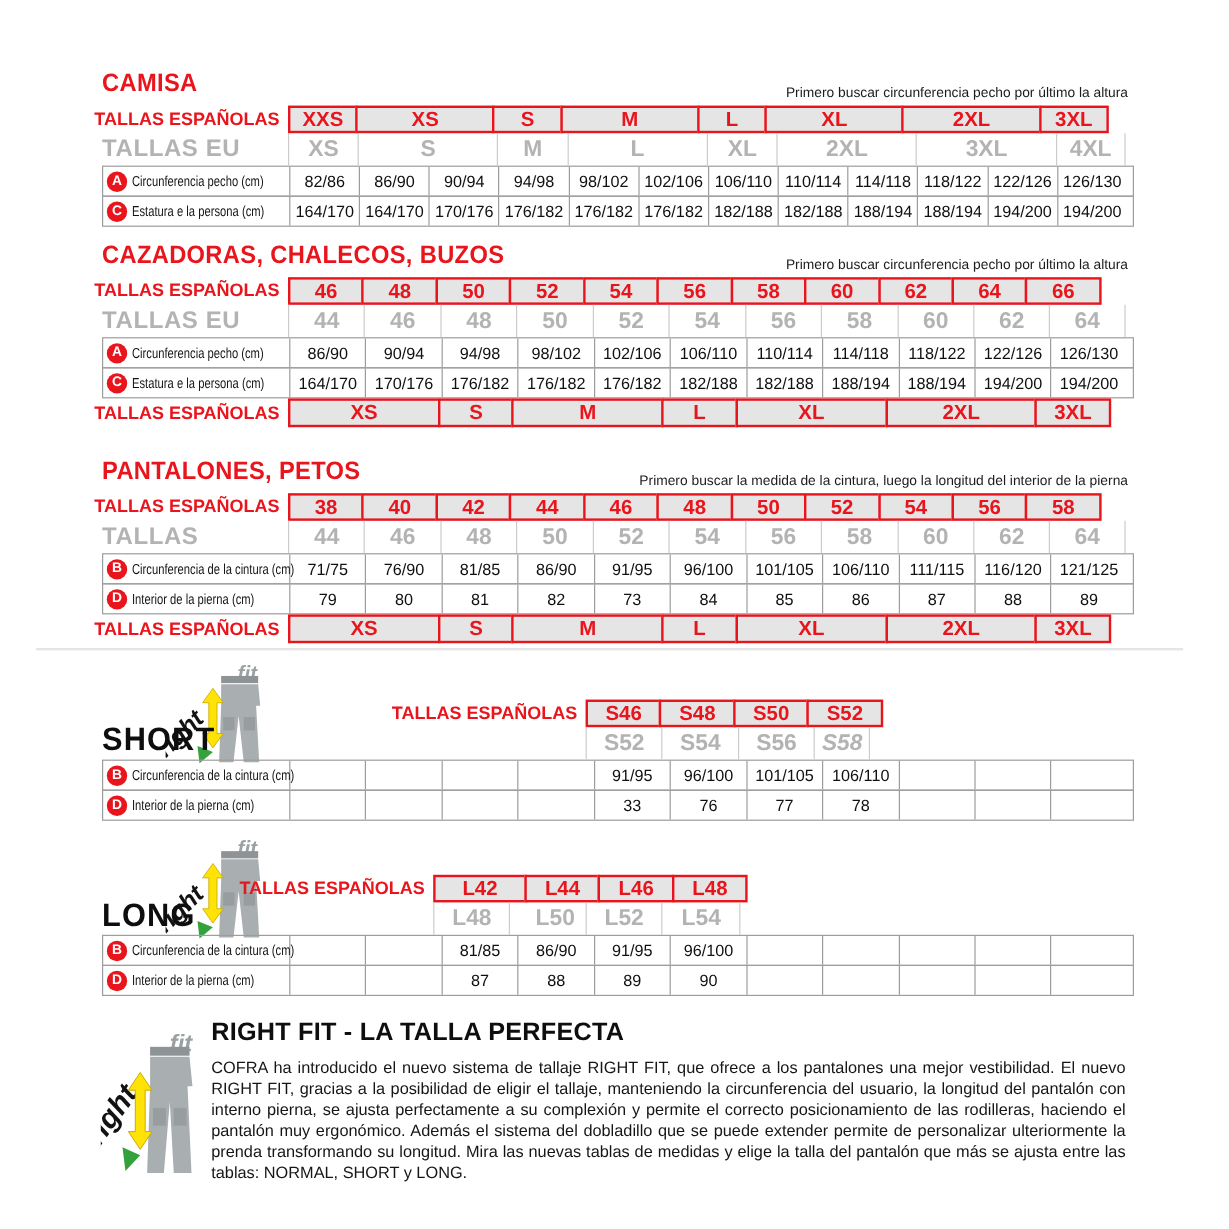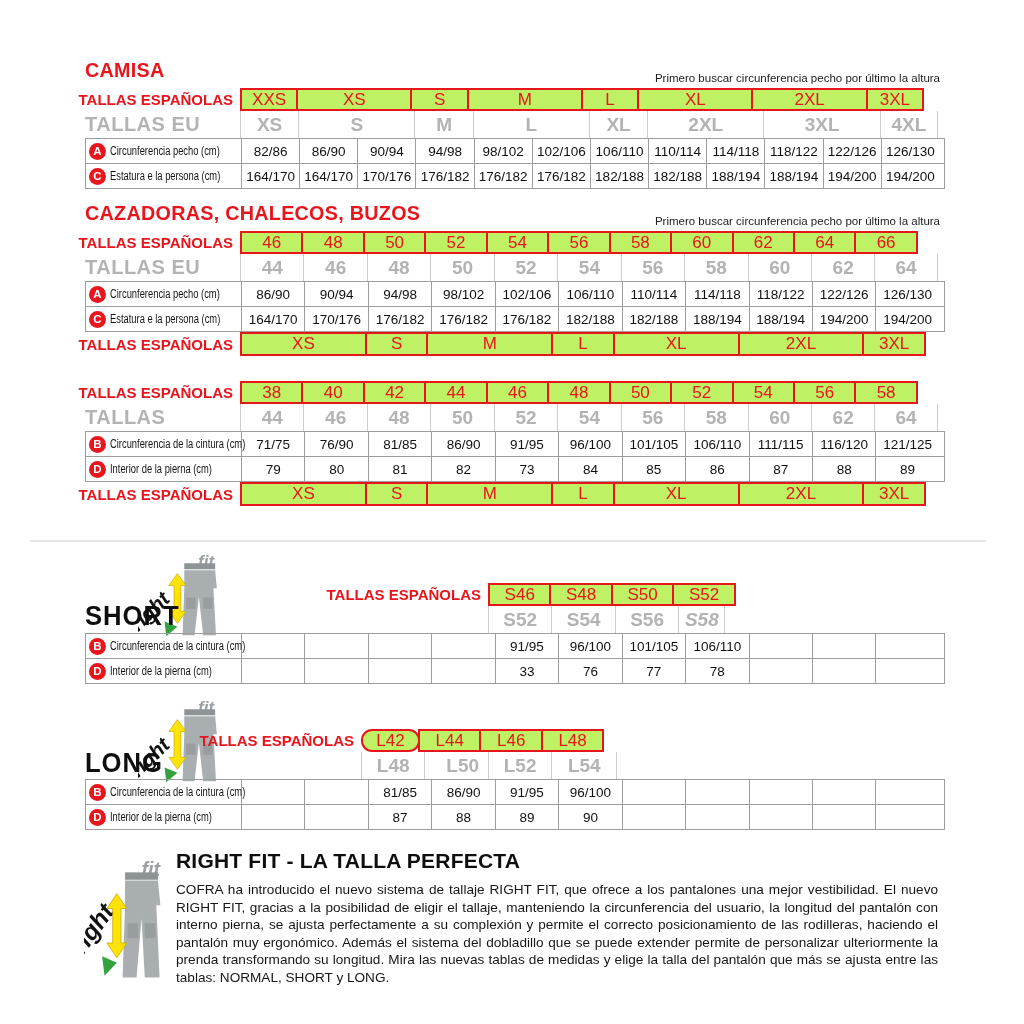--- a/index.html
+++ b/index.html
@@ -21,22 +21,22 @@
     color:var(--red);font-size:21px;font-weight:bold;white-space:nowrap;
     transform:scaleX(.94);transform-origin:0 50%;letter-spacing:.3px;
   }
   .sec-note{position:absolute;right:5px;bottom:1px;font-size:11.5px;color:#1c1c1c;}
   .trow{display:flex;align-items:stretch;}
   .rlabel{width:155px;flex:none;display:flex;align-items:center;justify-content:flex-end;padding-right:7px;}
   .rlabel.red{color:var(--red);font-weight:bold;font-size:15px;white-space:nowrap;}
   .rlabel.gray{color:var(--graysize);font-weight:bold;font-size:20px;justify-content:flex-start;letter-spacing:.5px;}
   .cells{display:flex;}
   .es-cell{
-    border:2px solid var(--red);color:var(--red);font-weight:normal;font-size:17px;
-    display:flex;align-items:center;justify-content:center;height:23px;background:#bef264;flex:none;
+    border:2px solid var(--red);color:var(--red);font-weight:bold;font-size:17px;
+    display:flex;align-items:center;justify-content:center;height:23px;background:#e5e5e5;flex:none;
   }
   .es-cell + .es-cell{margin-left:-2px;}
   .letters .es-cell{height:24px;}
   .eu-cell{
     color:var(--graysize);font-weight:bold;font-size:19px;height:27px;flex:none;
     display:flex;align-items:center;justify-content:center;border-left:1px solid var(--lborder);
   }
   .eu-cell:last-child{border-right:1px solid var(--lborder);}
   .mrow{border:1px solid var(--border);height:26px;}
   .mrow + .mrow{margin-top:-1px;}
@@ -228,20 +228,24 @@
         <div class="es-cell" style="width: 126.9px;">M</div>
         <div class="es-cell" style="width: 63.45px;">L</div>
         <div class="es-cell" style="width: 126.9px;">XL</div>
         <div class="es-cell" style="width: 126.9px;">2XL</div>
         <div class="es-cell" style="width: 63.45px;">3XL</div>
       </div>
   </div>
 </section>
 
 <section id="pantalones" style="top:381px">
+  <div class="sec-head">
+    <h2 class="sec-title">PANTALONES, PETOS</h2>
+    <div class="sec-note">Primero buscar la medida de la cintura, luego la longitud del interior de la pierna</div>
+  </div>
   <div class="trow">
     <div class="rlabel red">TALLAS ESPAÑOLAS</div>
     <div class="cells">
         <div class="es-cell" style="width: 63.45px;">38</div>
         <div class="es-cell" style="width: 63.45px;">40</div>
         <div class="es-cell" style="width: 63.45px;">42</div>
         <div class="es-cell" style="width: 63.45px;">44</div>
         <div class="es-cell" style="width: 63.45px;">46</div>
         <div class="es-cell" style="width: 63.45px;">48</div>
         <div class="es-cell" style="width: 63.45px;">50</div>
@@ -405,21 +409,21 @@
     <path d="M46 28 L56 42 L50 42 L50 72 L56 72 L46 86 L36 72 L42 72 L42 42 L36 42 Z" fill="#ffe206" stroke="#c9a900" stroke-width="0.8"></path>
     <path d="M31 84 L46 90 L33 101 Z" fill="#33a23d"></path>
   </svg>
 </div>
 <div class="big-label" style="left:85px;top:748px">LONG</div>
 
 <section id="long" style="top:729px">
   <div class="trow">
     <div class="rlabel red wide-l">TALLAS ESPAÑOLAS</div>
     <div class="cells">
-        <div class="es-cell" style="width: 59px; border-radius: 11px;">L42</div>
+        <div class="es-cell" style="width: 78px;">L42</div>
         <div class="es-cell" style="width: 63.45px;">L44</div>
         <div class="es-cell" style="width: 63.45px;">L46</div>
         <div class="es-cell" style="width: 63.45px;">L48</div>
       </div>
   </div>
   <div class="trow">
     <div class="pad-l"></div>
     <div class="cells">
         <div class="eu-cell" style="width: 63.45px;">L48</div>
         <div class="eu-cell" style="width: 63.45px; padding-left: 12px;">L50</div>

